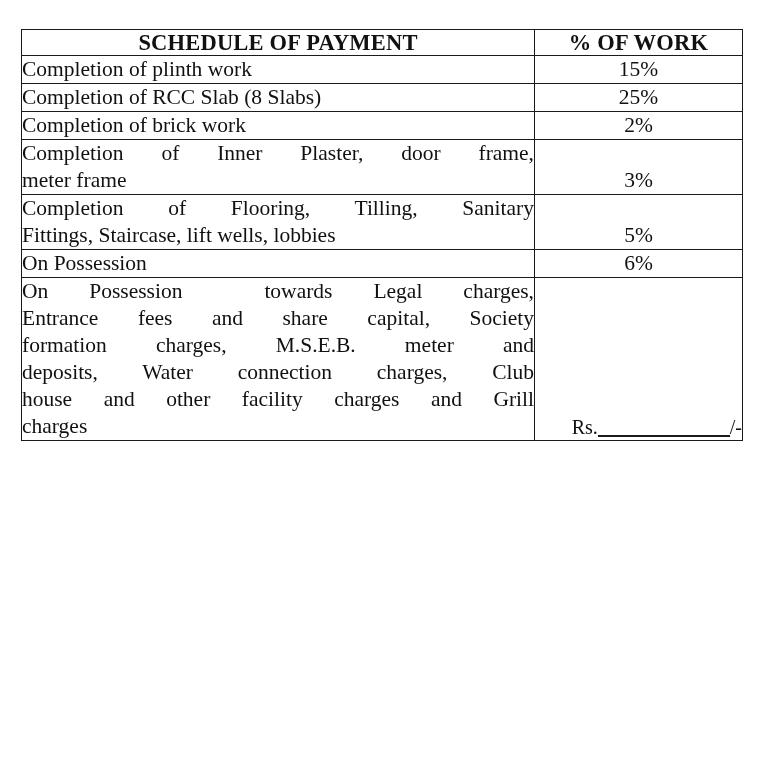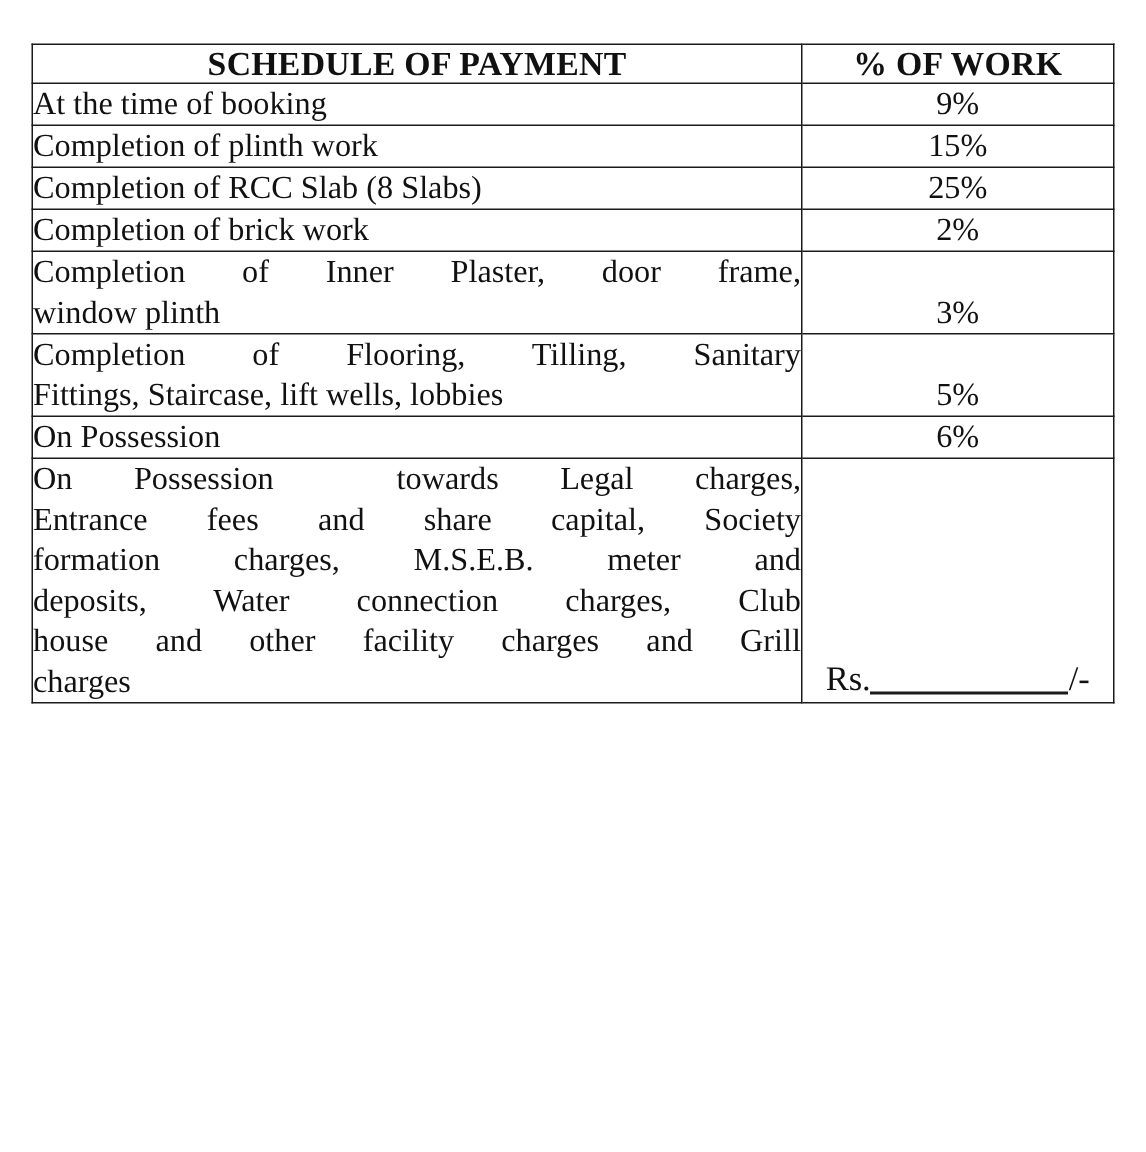--- a/index.html
+++ b/index.html
@@ -89,23 +89,23 @@
     text-align: center;
     padding: 2px 6px 3px 6px;
     font-size: 21.5px;
     line-height: 1.255;
     white-space: nowrap;
   }
   .pct-cell.single { vertical-align: middle; }
 
   .money-cell {
     vertical-align: bottom;
-    text-align: center;
+    text-align: right;
     padding: 2px 6px 4px 12px;
-    font-size: 23px;
+    font-size: 20px;
     line-height: 1.255;
     white-space: nowrap;
     margin-left: 39px;
   }
   .money-cell .rs-prefix { }
   .money-cell .rs-blank {
     display: inline-block;
     width: 132px;
     border-bottom: 2px solid #1a1a1a;
     vertical-align: -3px;
@@ -124,46 +124,40 @@
     </colgroup>
     <thead>
       <tr>
         <th class="hdr-cell hdr-desc">SCHEDULE OF PAYMENT</th>
         <th class="hdr-cell hdr-pct">% OF WORK</th>
       </tr>
     </thead>
     <tbody id="table-body">
         <tr>
           <td class="desc-cell">
-            <span class="line plain">At the time of booking</span>
-          </td>
-          <td class="pct-cell single">9%</td>
-        </tr>
-        <tr>
-          <td class="desc-cell">
             <span class="line plain">Completion of plinth work</span>
           </td>
           <td class="pct-cell single">15%</td>
         </tr>
         <tr>
           <td class="desc-cell">
             <span class="line plain">Completion of RCC Slab (8 Slabs)</span>
           </td>
           <td class="pct-cell single">25%</td>
         </tr>
         <tr>
           <td class="desc-cell">
             <span class="line plain">Completion of brick work</span>
           </td>
           <td class="pct-cell single">2%</td>
         </tr>
         <tr>
           <td class="desc-cell">
             <span class="line">Completion of Inner Plaster, door frame,</span>
-            <span class="line last">window plinth</span>
+            <span class="line last">meter frame</span>
           </td>
           <td class="pct-cell">3%</td>
         </tr>
         <tr>
           <td class="desc-cell">
             <span class="line">Completion of Flooring, Tilling, Sanitary</span>
             <span class="line last">Fittings, Staircase, lift wells, lobbies</span>
           </td>
           <td class="pct-cell">5%</td>
         </tr>

